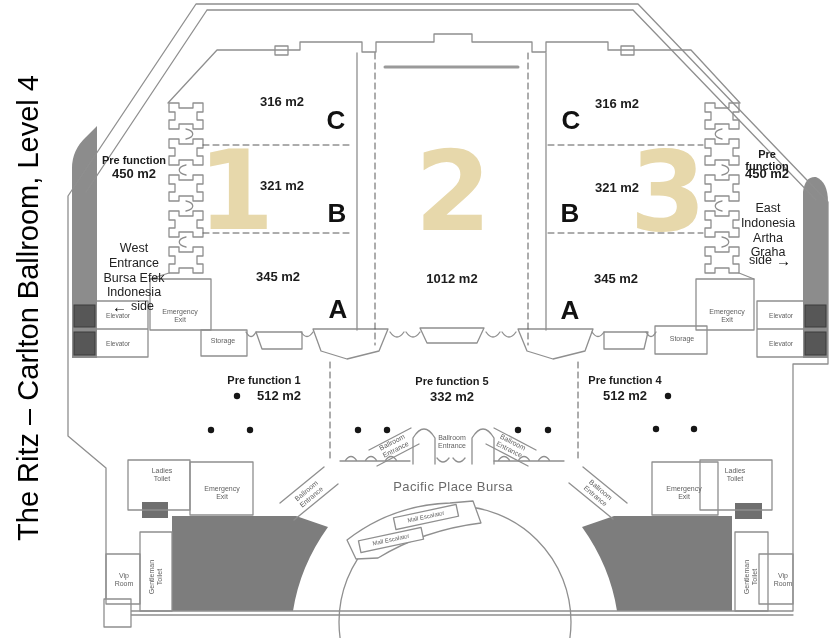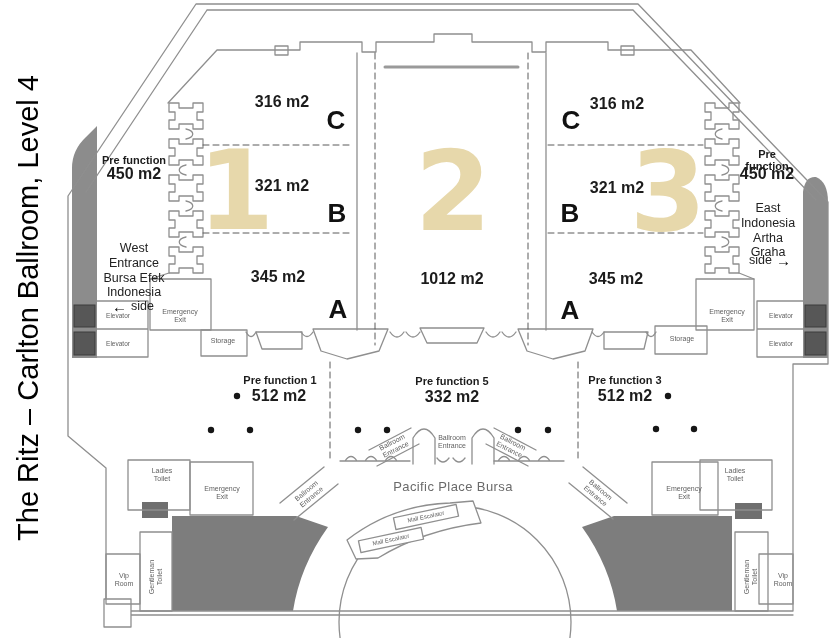--- a/index.html
+++ b/index.html
@@ -5,21 +5,21 @@
   html,body{margin:0;padding:0;background:#fff;}
   #stage{position:relative;width:830px;height:638px;background:#fff;overflow:hidden;
          font-family:"Liberation Sans",sans-serif;}
   #plan-svg{position:absolute;left:0;top:0;}
   .lbl{position:absolute;transform:translate(-50%,-50%) rotate(var(--r,0deg));
        text-align:center;color:var(--label_gray,#5f5f5f);white-space:pre-line;
        line-height:1.12;font-family:"Liberation Sans",sans-serif;}
   .sm{font-size:7px;}
   .xs{font-size:6.5px;}
   .bold-dark{color:var(--text_dark,#1c1c1c);font-weight:700;}
-  .area{font-size:16px;}
+  .area{font-size:13px;}
   .pfname{font-size:11px;}
   .pfhead{font-size:11px;}
   .letter{font-size:26px;font-weight:700;color:#111;}
   .numeral{font-size:110px;font-weight:700;color:var(--accent_tan,#e7d8ab);
            font-family:"DejaVu Sans","Liberation Sans",sans-serif;line-height:1;}
   .entrance{font-size:12.5px;color:#222;line-height:1.18;}
   .siderow{font-size:12.5px;color:#222;display:flex;align-items:flex-start;gap:4px;
            white-space:nowrap;}
   .arrow{font-size:15px;font-weight:700;color:#000;line-height:1;}
   .mall{font-size:13px;color:#6a6a6a;letter-spacing:.4px;white-space:nowrap;}
@@ -187,25 +187,25 @@
 
   <div class="lbl sm" style="left:180px;top:316px;width:48px">Emergency Exit</div>
   <div class="lbl sm" style="left:727px;top:316px;width:48px">Emergency Exit</div>
   <div class="lbl sm" style="left:223px;top:341px">Storage</div>
   <div class="lbl sm" style="left:682px;top:339px">Storage</div>
   <div class="lbl xs" style="left:118px;top:316px">Elevator</div>
   <div class="lbl xs" style="left:118px;top:344px">Elevator</div>
   <div class="lbl xs" style="left:781px;top:316px">Elevator</div>
   <div class="lbl xs" style="left:781px;top:344px">Elevator</div>
 
-  <div class="lbl bold-dark pfname" style="left:280px;top:380px">Pre function 1</div>
+  <div class="lbl bold-dark pfname" style="left:264px;top:380px">Pre function 1</div>
   <div class="lbl bold-dark area" style="left:279px;top:396px">512 m2</div>
   <div class="lbl bold-dark pfname" style="left:452px;top:381px">Pre function 5</div>
   <div class="lbl bold-dark area" style="left:452px;top:397px">332 m2</div>
-  <div class="lbl bold-dark pfname" style="left:625px;top:380px">Pre function 3</div>
+  <div class="lbl bold-dark pfname" style="left:625px;top:380px">Pre function 4</div>
   <div class="lbl bold-dark area" style="left:625px;top:396px">512 m2</div>
 
   <div class="lbl sm" style="left:309px;top:494px;width:46px;--r:-40deg">Ballroom Entrance</div>
   <div class="lbl sm" style="left:394px;top:446px;width:46px;--r:-27deg">Ballroom Entrance</div>
   <div class="lbl sm" style="left:452px;top:442px;width:46px">Ballroom Entrance</div>
   <div class="lbl sm" style="left:511px;top:446px;width:46px;--r:27deg">Ballroom Entrance</div>
   <div class="lbl sm" style="left:598px;top:493px;width:46px;--r:40deg">Ballroom Entrance</div>
 
   <div class="lbl mall" style="left:453px;top:487px">Pacific Place Bursa</div>
   <div class="lbl esc" style="left:426px;top:517px;--r:-12deg">Mall Escalator</div>

